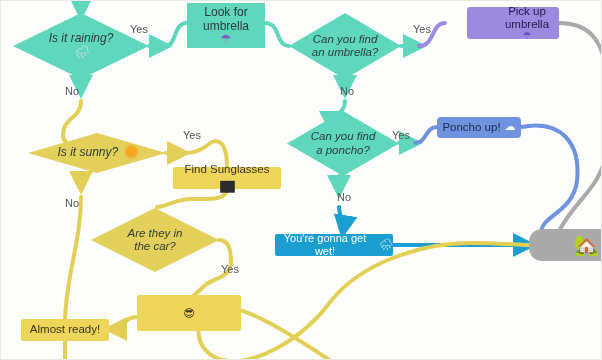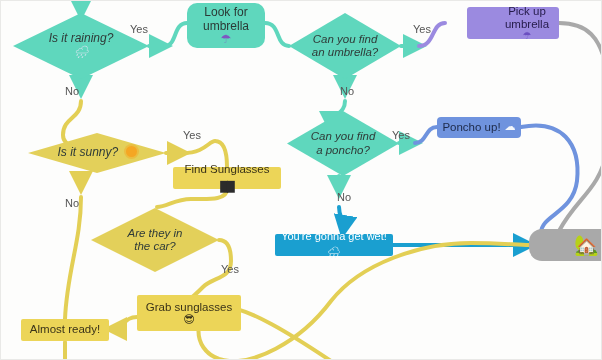--- a/index.html
+++ b/index.html
@@ -11,25 +11,25 @@
           border:1px solid #e9e9e7;overflow:hidden;}
 
   #edges{position:absolute;left:0;top:0;width:602px;height:360px;
          pointer-events:none;}
 
   .node{position:absolute;box-sizing:border-box;
         display:flex;align-items:center;justify-content:center;
         text-align:center;line-height:1.15;color:#2f3b38;}
 
   
-  .rect{border-radius:10px;}
+  .rect{border-radius:0;}
   .rect.teal{background:#5fd7bd;color:#2b3a36;}
   .rect.purple{background:#9b8ae0;color:#241a49;border-radius:3px;}
   .rect.blue{background:#6f93de;color:#1d2a49;border-radius:4px;}
-  .rect.cyan{background:#1a9fd0;color:#ffffff;border-radius:2px;flex-direction:column;}
+  .rect.cyan{background:#1a9fd0;color:#ffffff;border-radius:2px;}
   .rect.yellow{background:#ecd558;color:#3a3319;border-radius:2px;flex-direction:column;}
   .rect.gray{background:#a9a9a9;border-radius:13px;}
 
   
   .diamond{background:transparent;font-style:italic;}
   .diamond .dshape{position:absolute;left:0;top:0;width:100%;height:100%;
       clip-path:polygon(50% 0%,100% 50%,50% 100%,0% 50%);}
   .diamond.teal .dshape{background:#5fd7bd;}
   .diamond.yellow .dshape{background:#e3d05a;}
   .diamond .dlabel{position:relative;z-index:2;width:78%;}
@@ -174,21 +174,20 @@
 
   <div class="node diamond yellow" style="left:90px;top:207px;width:128px;height:64px;font-size:11.5px;">
     <div class="dshape"></div>
     <div class="dlabel">
       <div>Are they in</div>
       <div>the car?</div>
     </div>
   </div>
 
   <div class="node rect yellow" style="left:136px;top:294px;width:104px;height:36px;font-size:11.5px;flex-direction:column;">
-    <div>Grab sunglasses</div>
     <div class="emoji" style="font-size:11px;line-height:1;">😎</div>
   </div>
 
   <div class="node rect yellow" style="left:20px;top:318px;width:88px;height:22px;font-size:11.5px;">
     <span>Almost ready!</span>
   </div>
 
   <div class="node rect gray" style="left:528px;top:228px;width:86px;height:32px;justify-content:flex-end;padding-right:16px;">
     <span class="emoji" style="font-size:20px;line-height:1;">🏡</span>
   </div>

